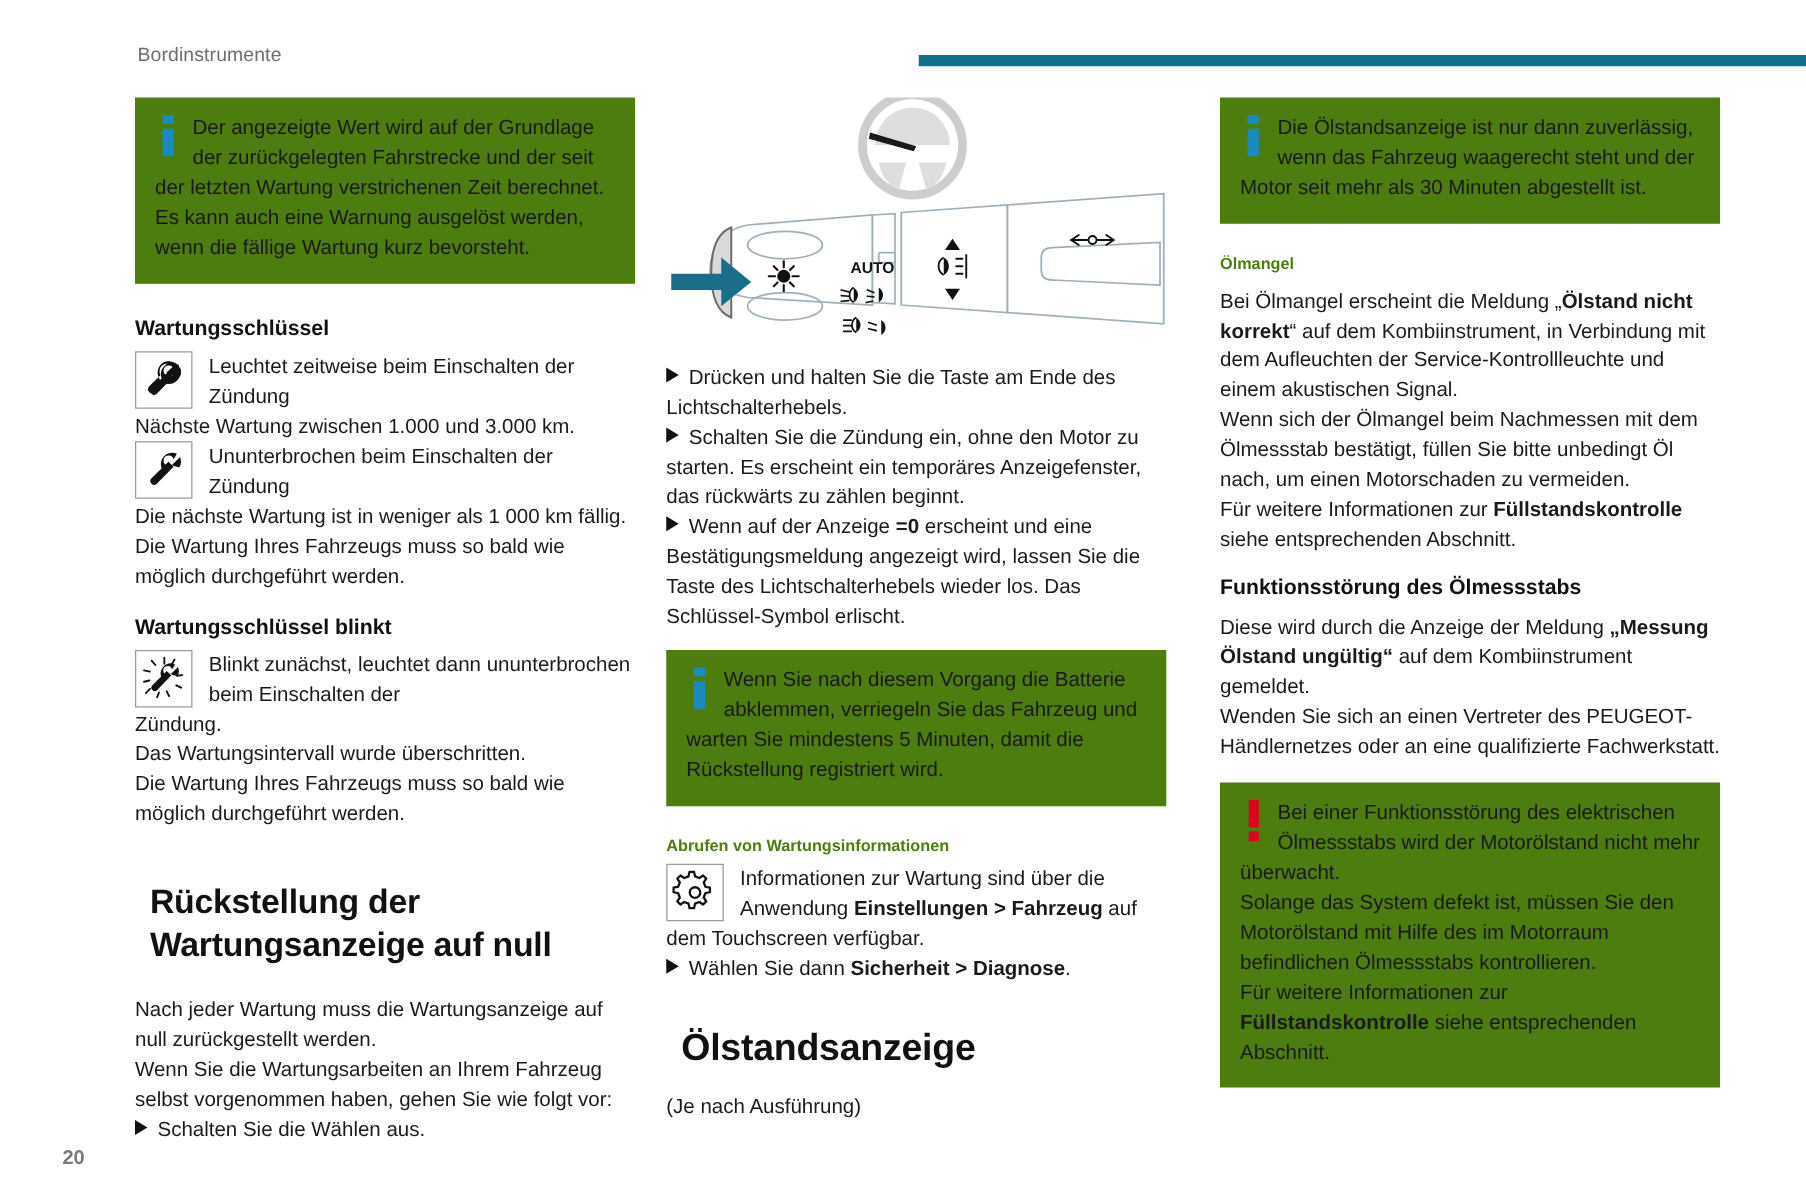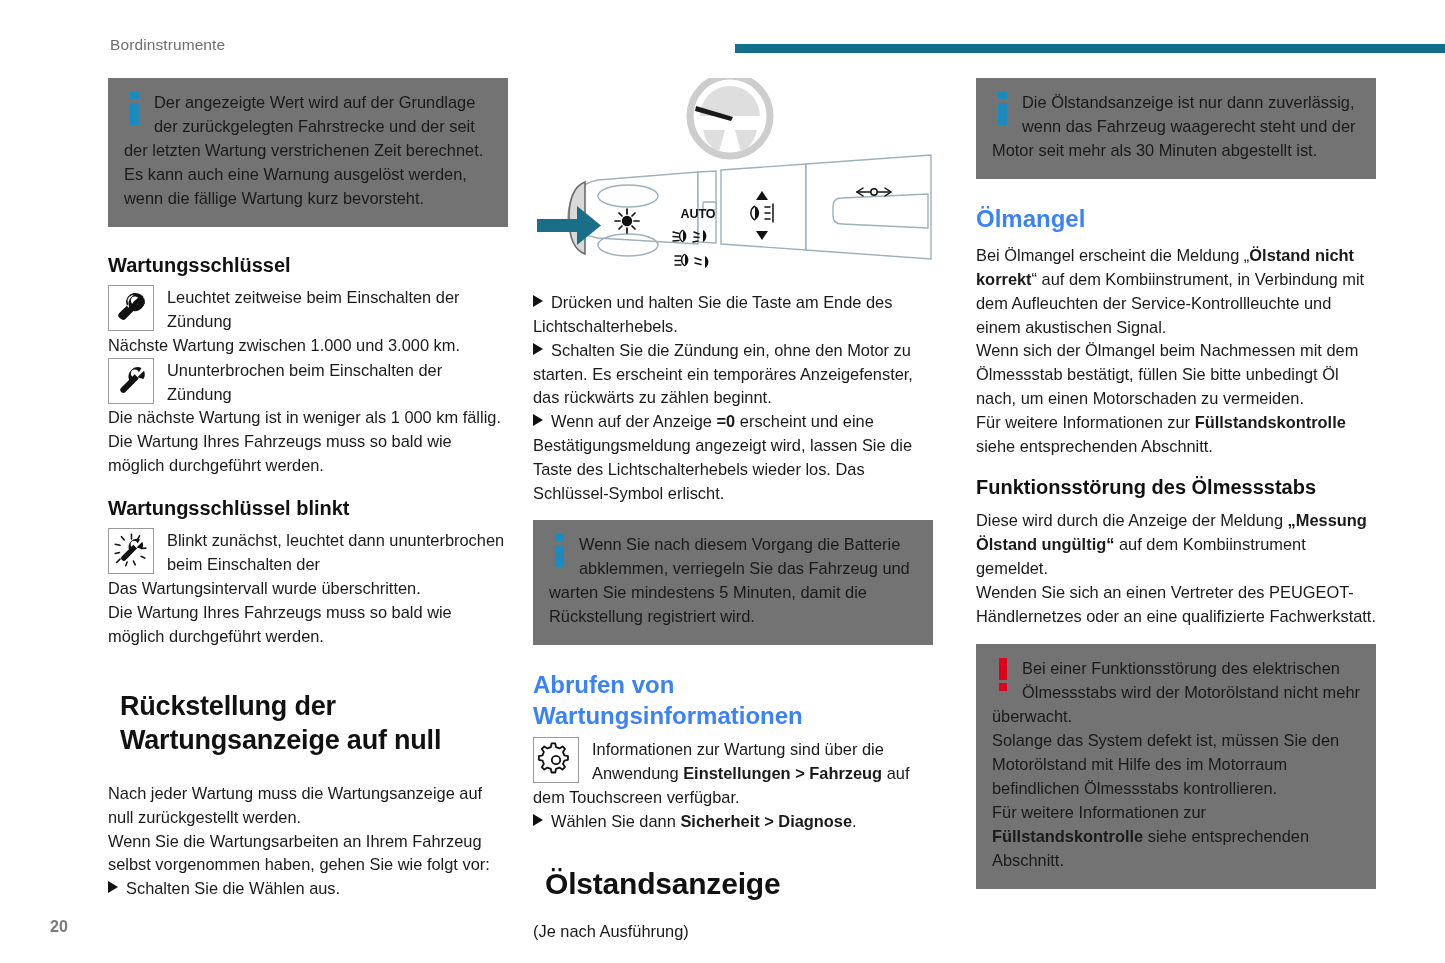--- a/index.html
+++ b/index.html
@@ -56,57 +56,57 @@
 
   
   p, .line {
     margin: 0;
     font-size: 16.4px;
     line-height: 1.455;
     color: #1a1a1a;
   }
 
   h2.sect {
-    font-size: 20px;
+    font-size: 17px;
     font-weight: bold;
     margin: 0;
     line-height: 1.42;
     color: #111;
   }
   h1.big {
     font-size: 27px;
     font-weight: bold;
     margin: 12px;
     line-height: 1.28;
     letter-spacing: -0.2px;
     color: #111;
   }
   h2.mid {
-    font-size: 24px;
+    font-size: 13px;
     font-weight: bold;
     margin: 0;
     line-height: 1.3;
-    color: #3b82f6;
+    color: #4d7c0f;
   }
   .sp4  { height: 4px; }
   .sp6  { height: 6px; }
   .sp8  { height: 8px; }
   .sp10 { height: 10px; }
   .sp12 { height: 12px; }
   .sp14 { height: 14px; }
   .sp16 { height: 16px; }
   .sp20 { height: 20px; }
   .sp24 { height: 24px; }
   .sp28 { height: 28px; }
 
   b, .b { font-weight: bold; }
 
   
   .notebox {
-    background: #737373;
+    background: #4d7c0f;
     padding: 13px 16px 16px 16px;
     box-sizing: border-box;
   }
   .notebox p {
     font-size: 16.4px;
     line-height: 1.46;
   }
   .note-ico {
     float: left;
     width: 30px;
@@ -279,20 +279,21 @@
             <line x1="38.5" y1="20.0" x2="34.0" y2="20.5"></line>
           </g>
           <path d="M13.5 28.5 L25.5 16.5 l3.8 3.8 L17.5 32.5 a2.7 2.7 0 0 1 -4.0 -4.0 z" fill="#111"></path>
           <path d="M32.4 11.0 a8.5 8.5 0 0 0 -10.6 12.3 l3.7 -3.6 a3.7 3.7 0 1 1 4.4 -4.5 z" fill="#111"></path>
           <path d="M34.9 13.2 l-6.1 6.1 l5.6 1.6 a8.5 8.5 0 0 0 0.5 -7.7 z" fill="#111"></path>
         </svg>
       </div>
       <div class="icotext">Blinkt zunächst, leuchtet dann ununterbrochen beim Einschalten der</div>
     </div>
 
+    <div class="line">Zündung.</div>
     <div class="line">Das Wartungsintervall wurde überschritten.</div>
     <div class="line">Die Wartung Ihres Fahrzeugs muss so bald wie möglich durchgeführt werden.</div>
 
     <div class="sp28"></div>
     <h1 class="big">Rückstellung der Wartungsanzeige auf null</h1>
     <div class="sp12"></div>
 
     <div class="line">Nach jeder Wartung muss die Wartungsanzeige auf null zurückgestellt werden.</div>
     <div class="line">Wenn Sie die Wartungsarbeiten an Ihrem Fahrzeug selbst vorgenommen haben, gehen Sie wie folgt vor:</div>
     <div class="bullet">

